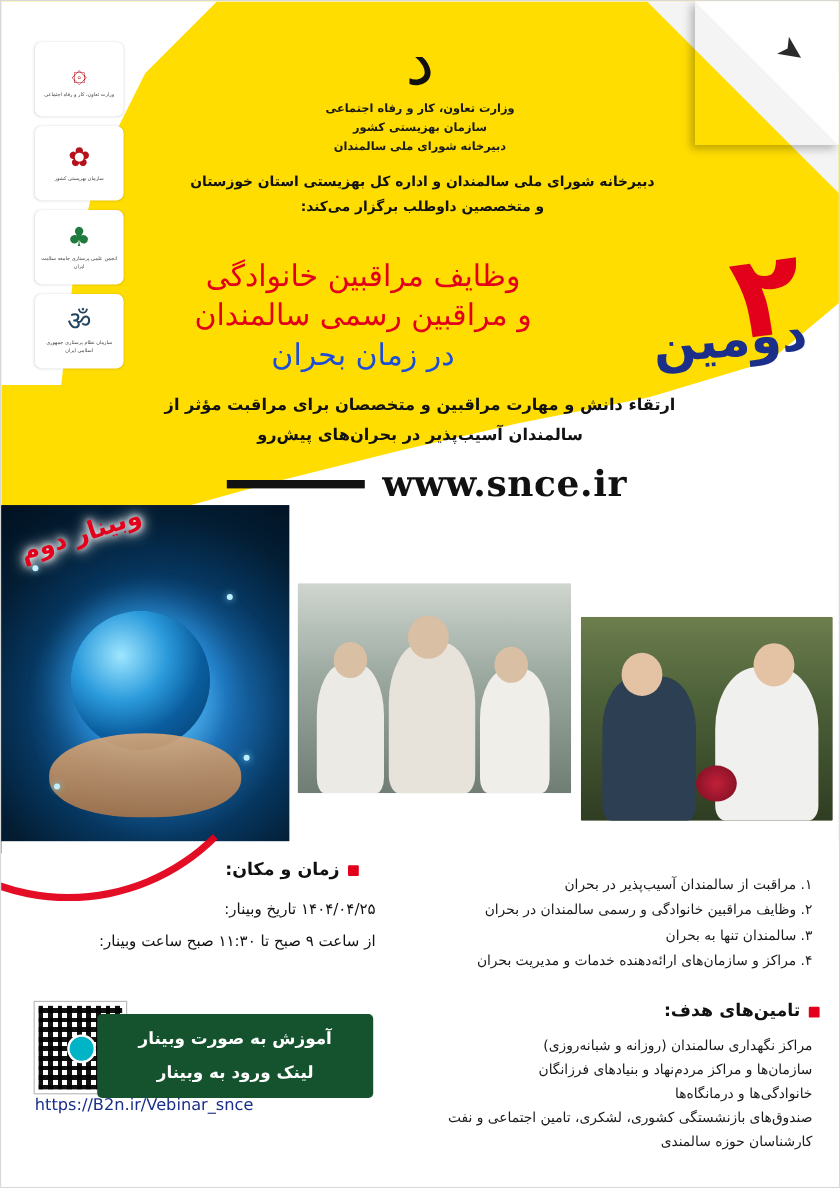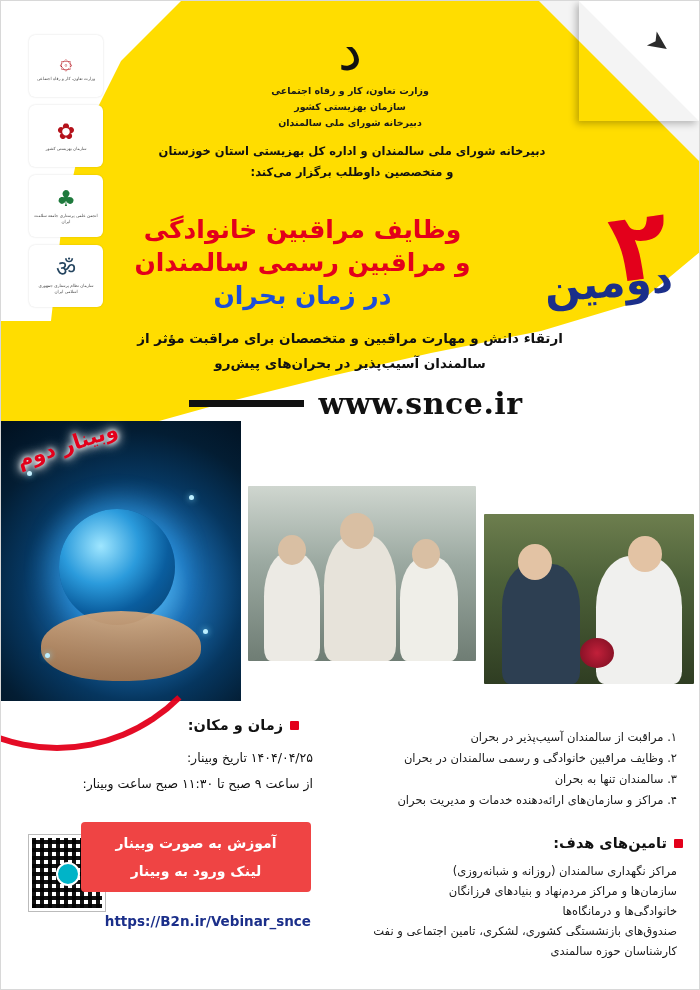--- a/index.html
+++ b/index.html
@@ -161,21 +161,21 @@
     transform: rotate(-5deg);
   }
 
   
   .main-title {
     position: absolute;
     right: 215px; left: 120px; top: 212px;
     z-index: 9;
     text-align: center;
     color: #e3001b;
-    font-weight: bold;
+    font-weight: normal;
     font-size: 25px;
     line-height: 33px;
   }
   .main-title .ln2 { color: #e3001b; }
   .main-title .ln3 { color: #1d4ed8; }
 
   
   .subtitle {
     position: absolute;
     right: 110px; left: 110px; top: 325px;
@@ -330,23 +330,23 @@
   .col-left .sec-head { justify-content: flex-start; padding-right: 40px; }
   .time-list {
     margin: 12px 26px 0 0;
     font-size: 12.5px;
     line-height: 26px;
     color: #111;
   }
 
   .webinar-box {
     position: absolute;
-    left: 62px; top: 105px;
+    left: 62px; top: 128px;
     width: 230px; height: 70px;
-    background: #ef4444;
+    background: #14532d;
     border-radius: 4px;
     color: #ffffff;
     display: flex;
     flex-direction: column;
     align-items: center;
     justify-content: center;
     font-size: 14px;
     font-weight: bold;
     line-height: 28px;
   }
@@ -363,24 +363,24 @@
   }
   .qr .qr-dot {
     position: absolute; left: 24px; top: 24px;
     width: 20px; height: 20px; border-radius: 50%;
     background: #00b4c8; border: 2px solid #fff;
   }
   .link-url {
     position: absolute;
     left: 10px; top: 196px;
     width: 282px;
-    text-align: right;
+    text-align: left;
     color: #1b2f8a;
     font-size: 13.5px;
-    font-weight: bold;
+    font-weight: normal;
     direction: ltr;
   }
 
   
   .arc {
     position: absolute;
     left: -120px; top: 398px;
     width: 340px; height: 340px;
     border: 6px solid #e3001b;
     border-radius: 50%;

